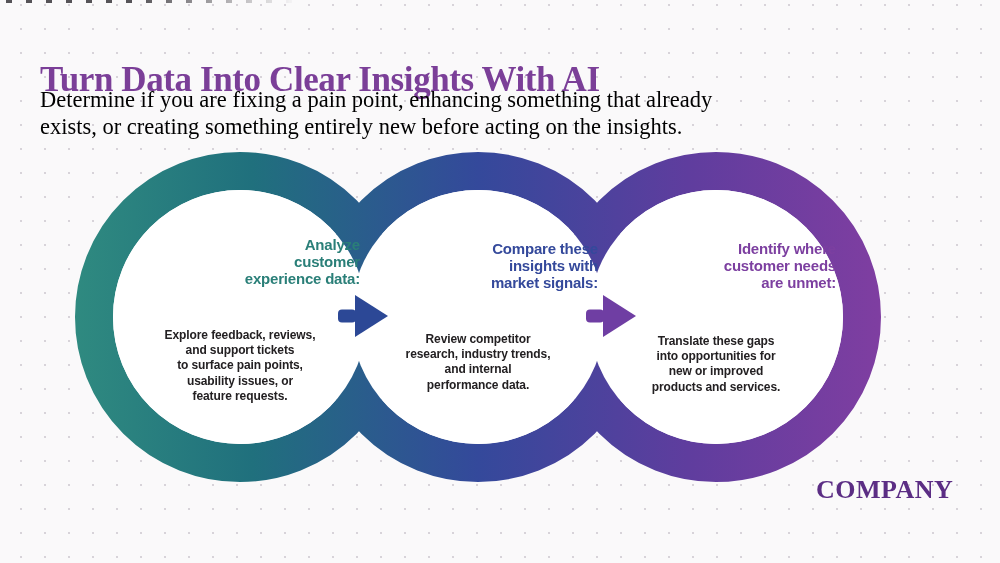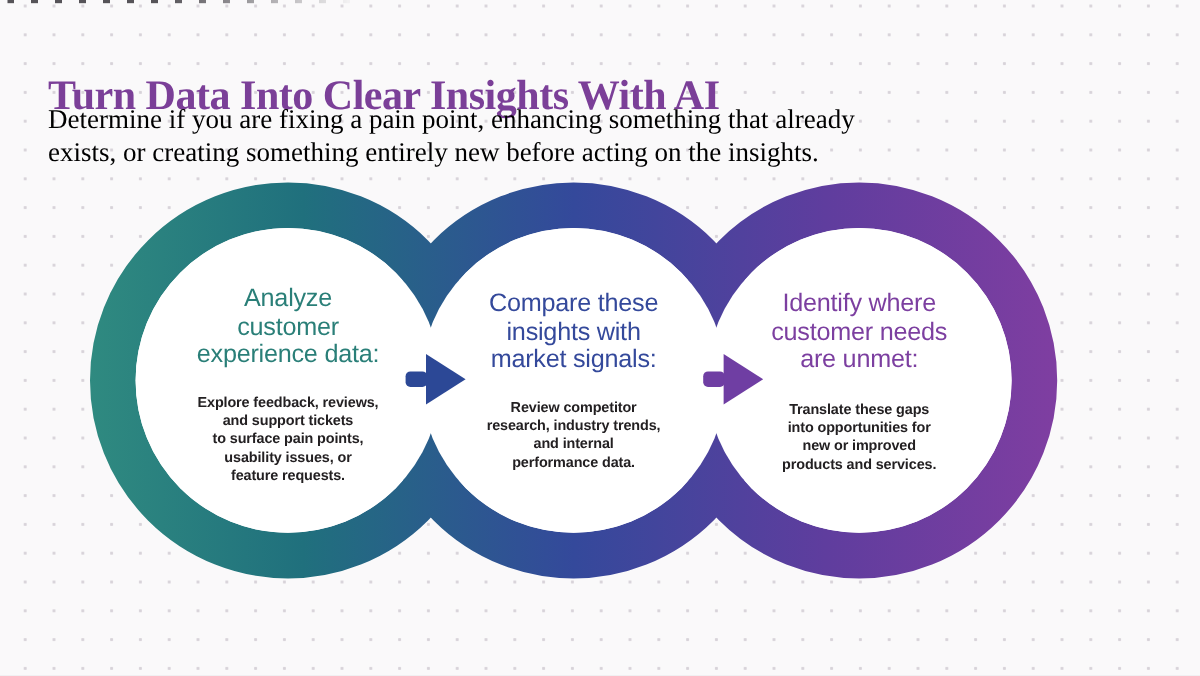--- a/index.html
+++ b/index.html
@@ -30,22 +30,22 @@
   .page-subtitle{
     position:absolute;left:40px;top:86px;width:920px;
     font-size:22.5px;font-weight:400;line-height:1.2;
     white-space:pre-line;
   }
   .chain-svg{position:absolute;left:0;top:0;}
   .step{
     position:absolute;width:240px;text-align:center;
   }
   .step .heading{
-    font-size:21px;font-weight:400;line-height:1.13;
-    white-space:pre-line;letter-spacing:-0.2px;
+    font-size:15px;font-weight:700;line-height:1.13;
+    white-space:pre-line;letter-spacing:-0.2px;text-align:right;
   }
   .step .body{
     position:absolute;left:0;width:240px;
     font-size:12px;font-weight:700;line-height:1.27;
     white-space:pre-line;letter-spacing:-0.1px;
   }
   .step1{left:120px;top:237px;}
   .step1 .body{top:91px;}
   .step2{left:358px;top:241px;}
   .step2 .body{top:91px;}
@@ -127,14 +127,15 @@
     <div class="heading" style="color: rgb(52, 73, 155);">Compare these
 insights with
 market signals:</div>
     <div class="body" style="color: rgb(35, 32, 34);">Review competitor
 research, industry trends,
 and internal
 performance data.</div>
   </div>
 
   <div class="logo" style="color: rgb(91, 45, 132);">
+    <div class="l2">COMPANY</div>
   </div>
 </div>
 
 </body></html>

